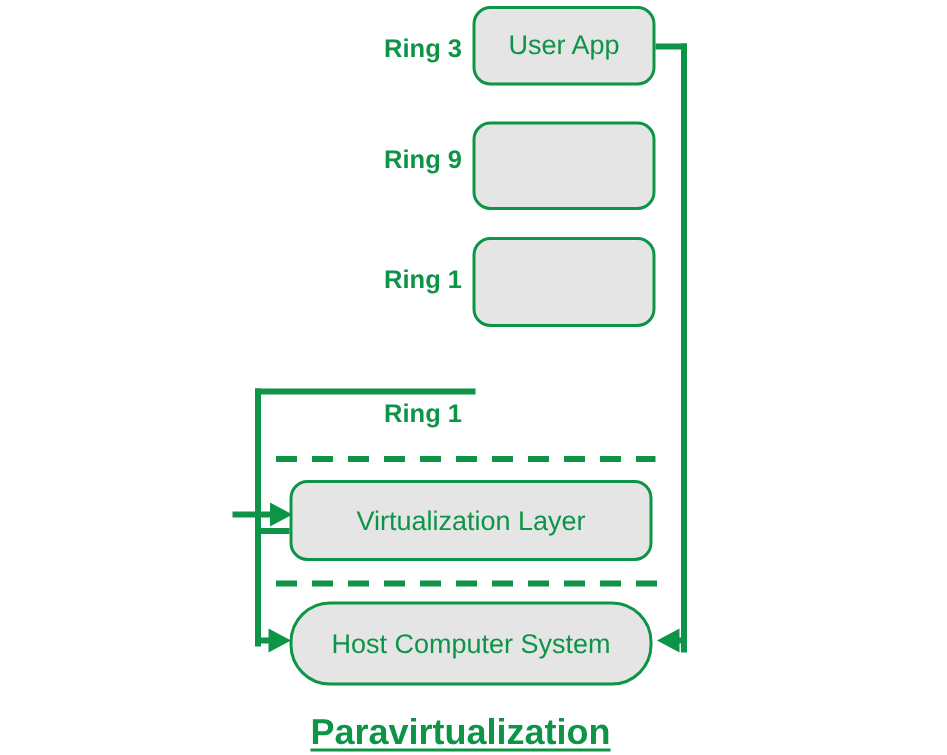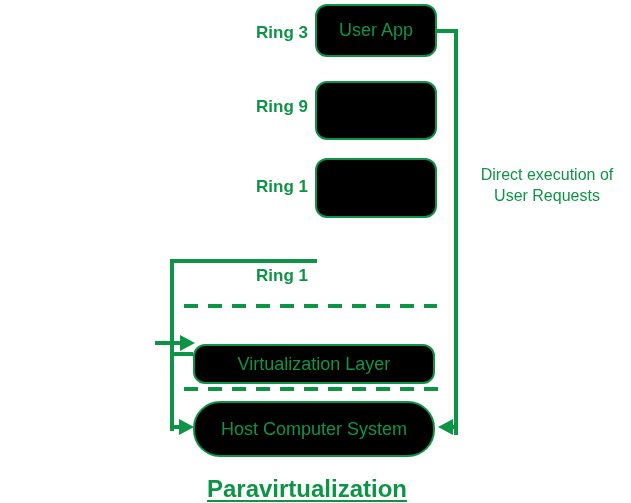--- a/index.html
+++ b/index.html
@@ -10,21 +10,21 @@
     width: 631px;
     height: 503px;
     background: #ffffff;
     overflow: hidden;
     color: var(--g);
   }
   .box {
     position: absolute;
     border: 2px solid var(--g);
     border-radius: 12px;
-    background: #000000;
+    background: #e5e5e5;
     display: flex;
     align-items: center;
     justify-content: center;
     font-size: 18px;
     color: var(--g);
     z-index: 2;
   }
   .ring-label {
     position: absolute;
     width: 70px;
@@ -91,21 +91,21 @@
   <div class="box" style="left:315px; top:4px; width:122px; height:53px;">
     <span>User App</span>
   </div>
   <div class="box" style="left:315px; top:81px; width:122px; height:59px;">
     <span></span>
   </div>
   <div class="box" style="left:315px; top:158px; width:122px; height:60px;">
     <span></span>
   </div>
 
-  <div class="box" style="left:193px; top:320px; width:242px; height:40px;margin-top:24px;">
+  <div class="box" style="left:193px; top:320px; width:242px; height:54px;">
     <span>Virtualization Layer</span>
   </div>
   <div class="box" style="left:193px; top:401px; width:242px; height:56px;border-radius:27px;">
     <span>Host Computer System</span>
   </div>
 
   <div class="dash" style="left:184px; top:304px; width:253px;"></div>
   <div class="dash" style="left:184px; top:387px; width:256px;"></div>
 
   <div class="line" style="left:437px; top:29px; width:21px; height:4px;"></div>
@@ -117,20 +117,16 @@
   <div class="line" style="left:170px; top:259px; width:4px; height:172px;"></div>
   <div class="line" style="left:172px; top:352px; width:21px; height:4px;"></div>
   <div class="line" style="left:172px; top:425px; width:10px; height:4px;"></div>
   <div class="arr-r" style="left:179px; top:419px;"></div>
 
   <div class="line" style="left:155px; top:341px; width:28px; height:4px;"></div>
   <div class="arr-r" style="left:180px; top:335px;"></div>
 
   <div class="note" style="left:0px; top:321px; width:180px;">
   </div>
-  <div class="note" style="left:463px; top:164px; width:168px; line-height:21px;">
-    <div>Direct execution of</div>
-    <div>User Requests</div>
-  </div>
 
   <div class="title">Paravirtualization</div>
 
 </div>
 
 </body></html>

